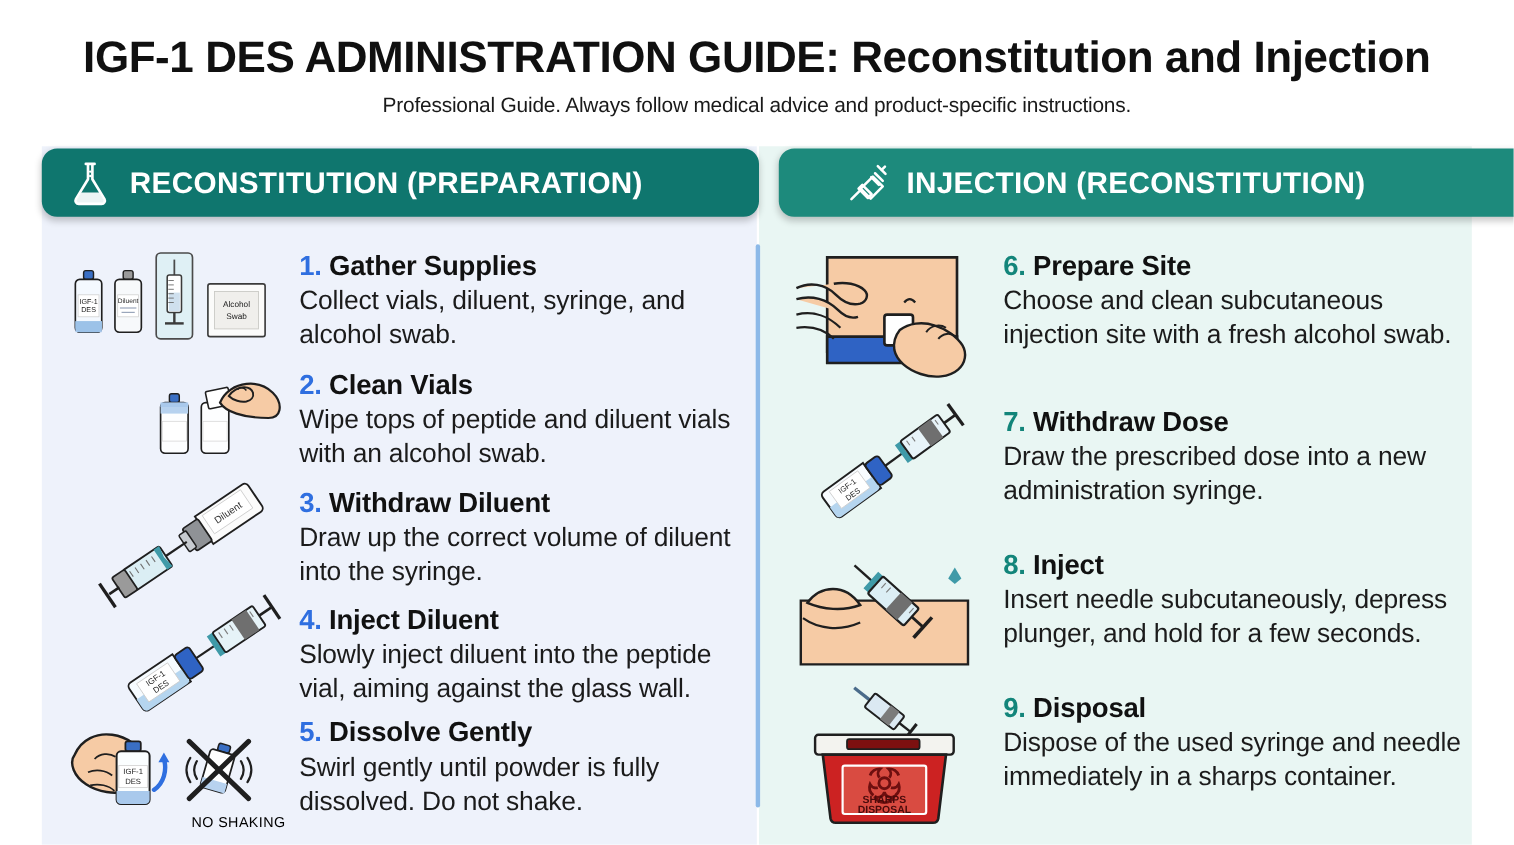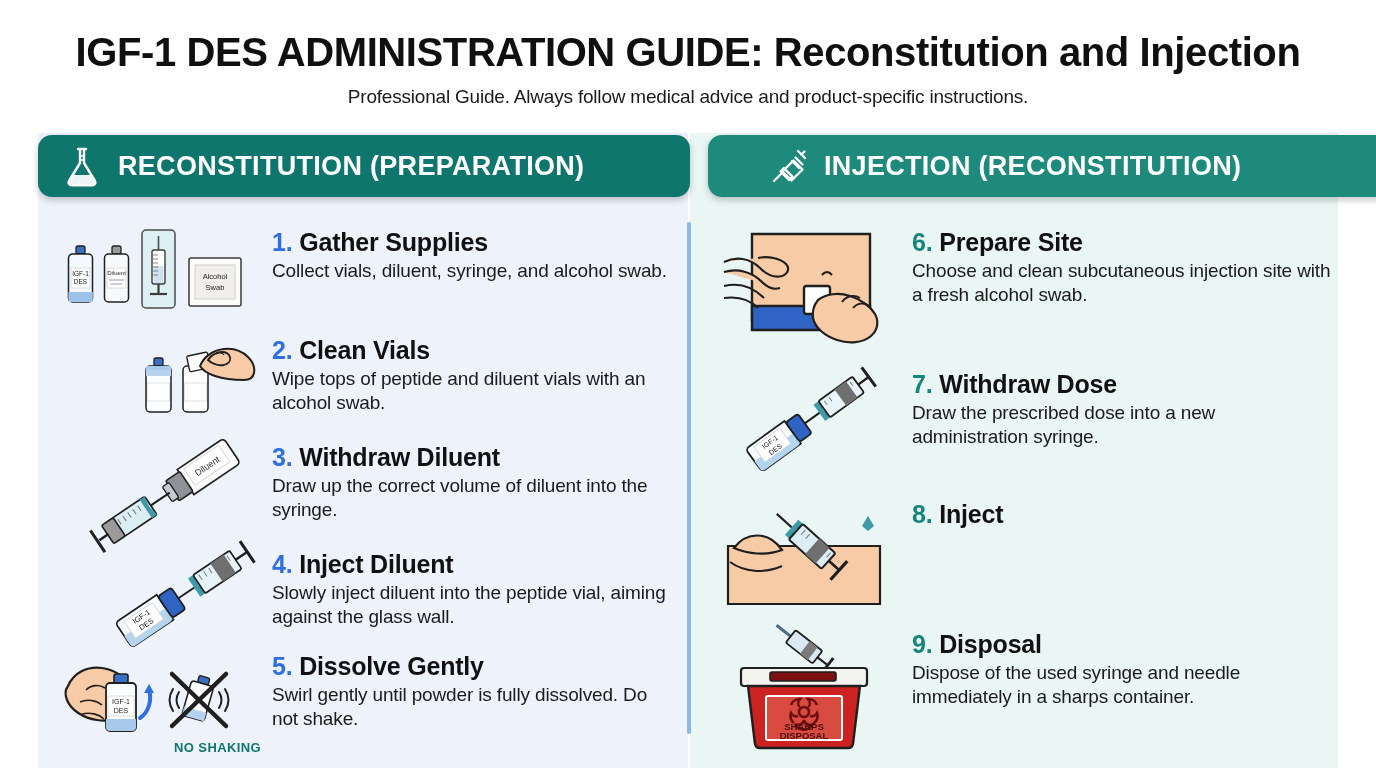--- a/index.html
+++ b/index.html
@@ -55,24 +55,24 @@
   .step-art{flex:0 0 auto;position:relative;}
   .step-txt{flex:1 1 auto;}
   .step-head{
     font-size:25px;font-weight:bold;color:#111111;
     line-height:1.12;letter-spacing:-0.2px;margin:0 0 3px 0;
     white-space:nowrap;
   }
   .num-blue{color:#2f6fe0;}
   .num-teal{color:#13857a;}
   .step-body{
-    font-size:19px;color:#1b1b1b;line-height:1.28;letter-spacing:-0.15px;
+    font-size:24px;color:#1b1b1b;line-height:1.28;letter-spacing:-0.15px;
   }
   .noshake-cap{
-    position:absolute;font-size:13px;font-weight:bold;color:#0f766e;
+    position:absolute;font-size:13px;font-weight:normal;color:#000000;
     letter-spacing:0.4px;white-space:nowrap;
   }
   svg{display:block;overflow:visible;}
 </style>
 </head>
 <body>
 
 <div class="page">
 
   <div class="title">IGF-1 DES ADMINISTRATION GUIDE: Reconstitution and Injection</div>
@@ -420,20 +420,21 @@
         </g>
 
         <path d="M140 26 l6 -10 6 10 -6 5 z" fill="#3f9aa8"></path>
       </svg>
     </div>
     <div class="step-txt">
       <div class="step-head">
         <span class="num-teal">8.</span>
         <span>Inject</span>
       </div>
+      <div class="step-body">Insert needle subcutaneously, depress plunger, and hold for a few seconds.</div>
     </div>
   </div>
 
   <div class="step" style="left:722px;top:630px;width:612px;">
     <div class="step-art" style="width:190px;">
       <svg width="165" height="125" viewBox="0 0 165 125">
 
         <g transform="rotate(38 92 22)">
           <line x1="46" y1="24" x2="66" y2="24" stroke="#4a6b8a" stroke-width="3"></line>
           <rect x="64" y="16" width="34" height="16" rx="2" fill="#dbe9f2" stroke="#1f1f1f" stroke-width="1.8"></rect>

